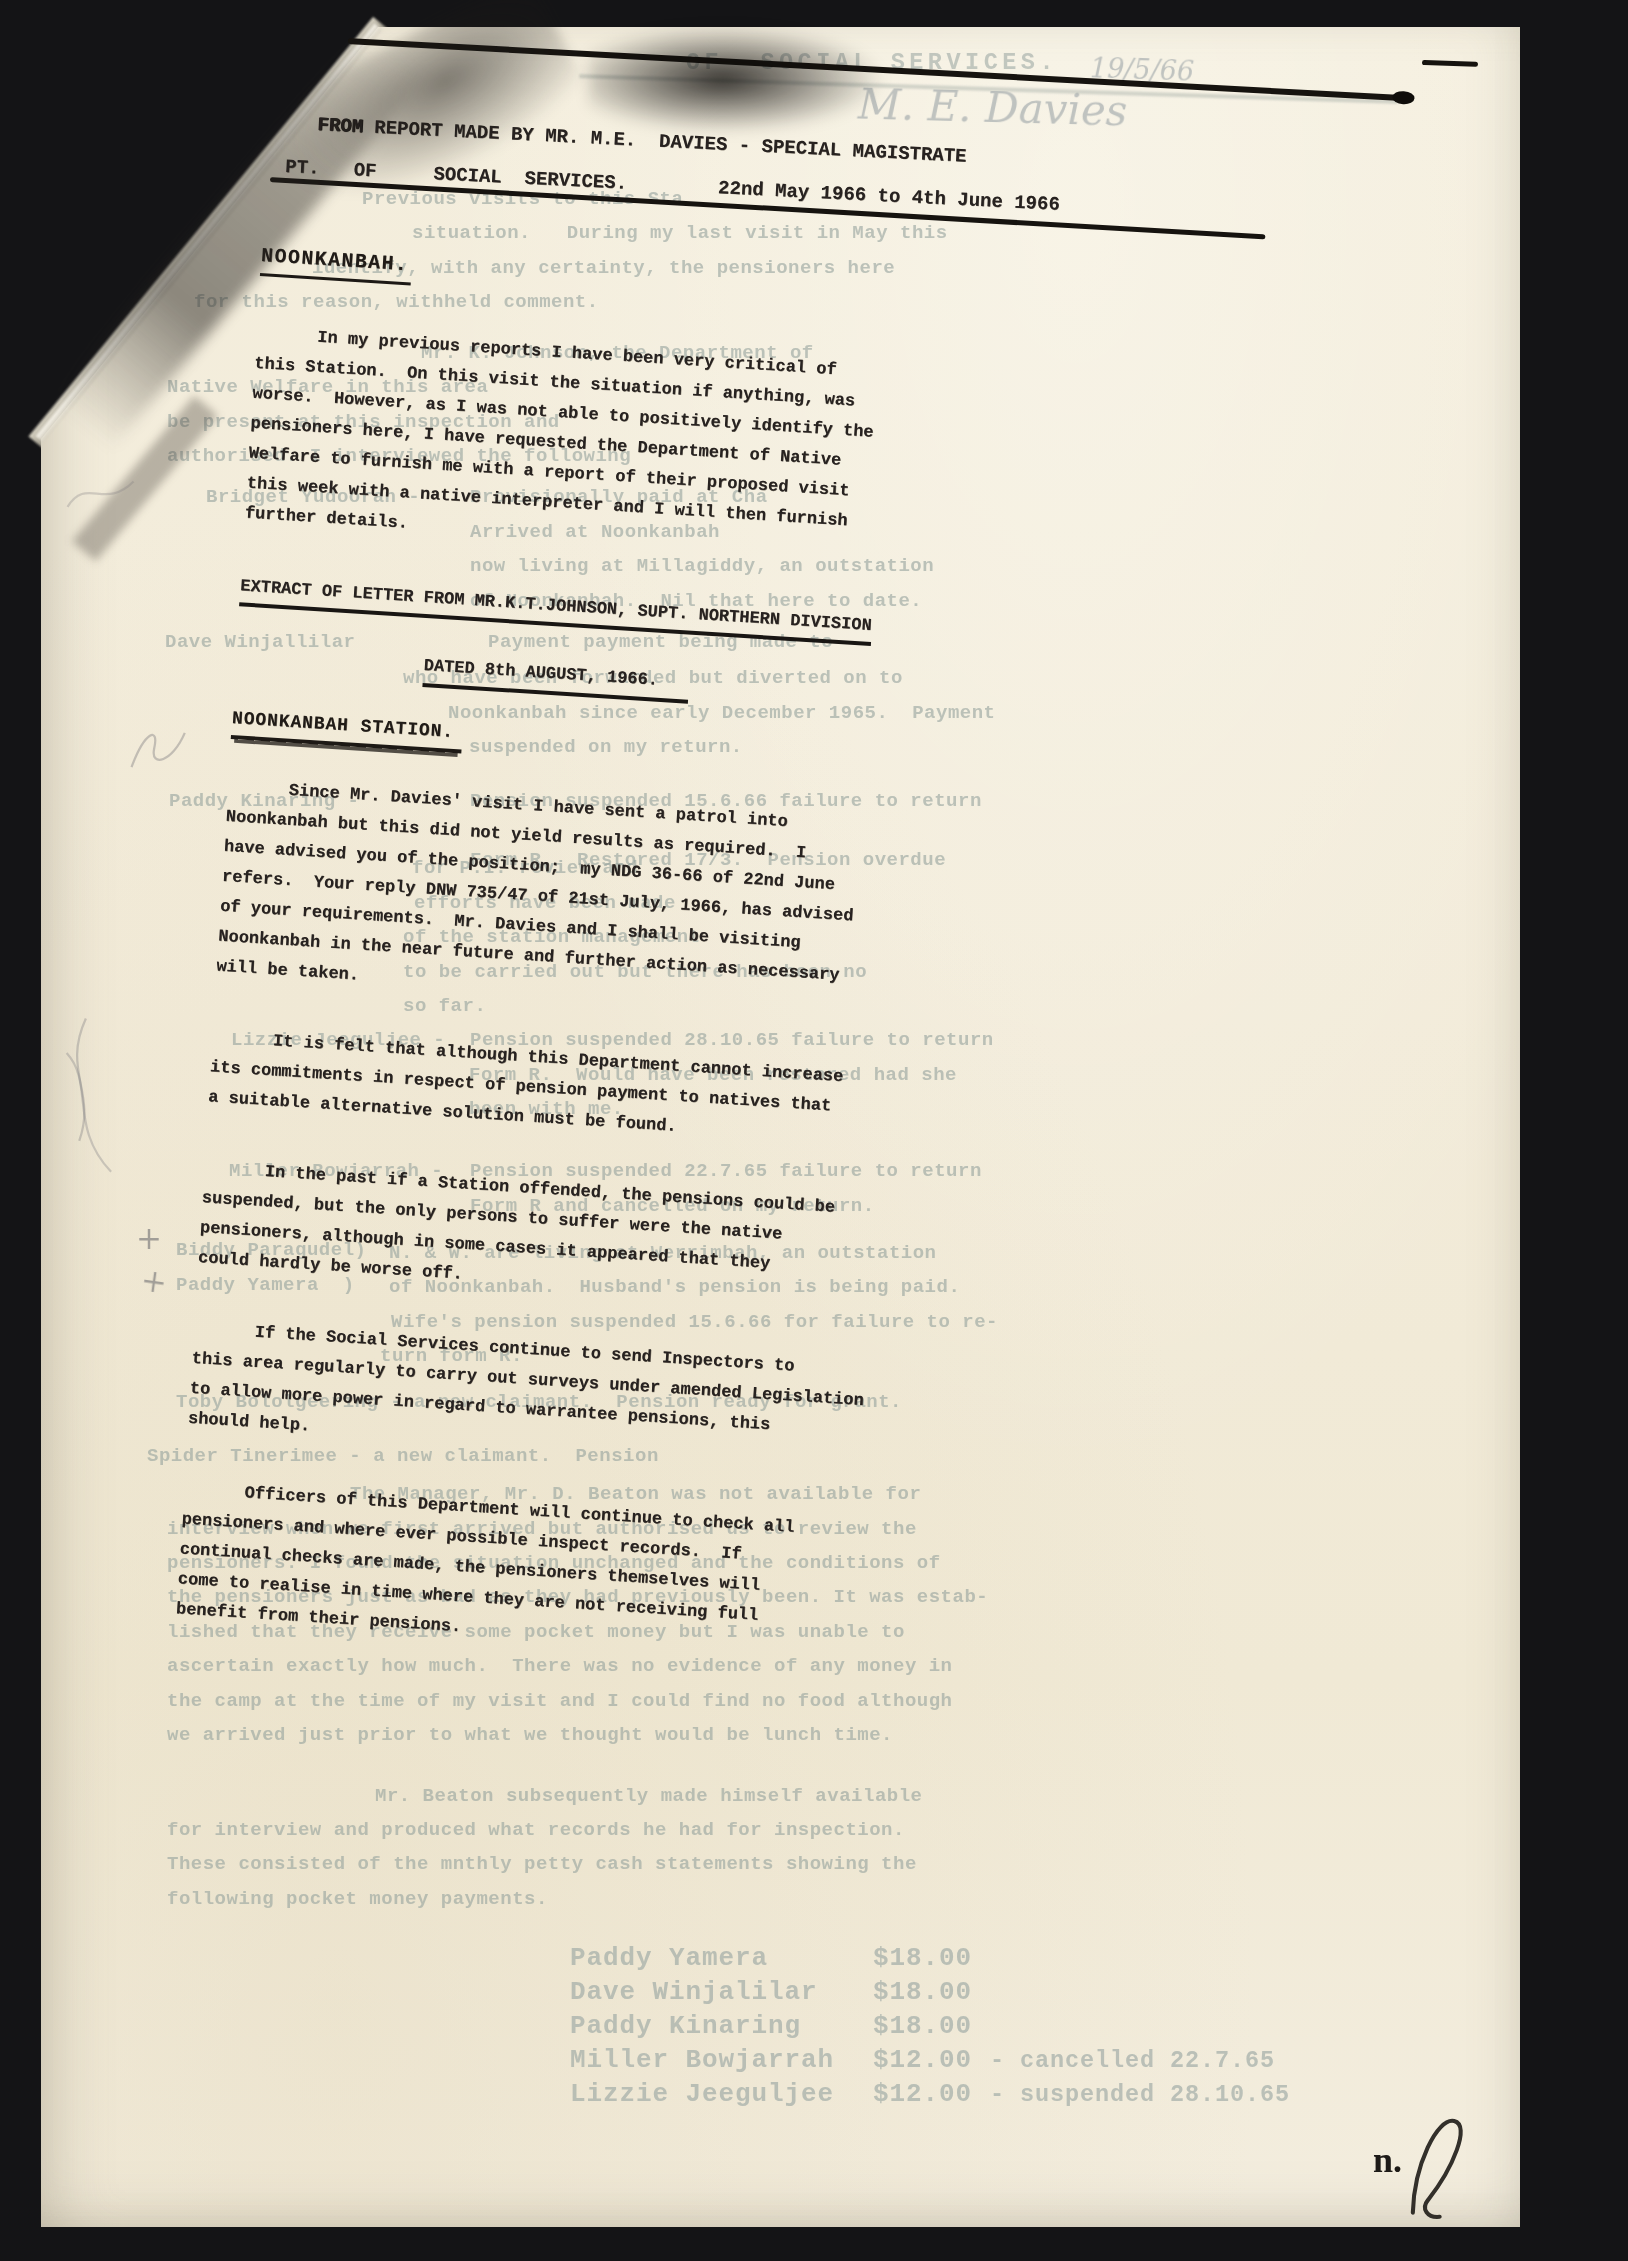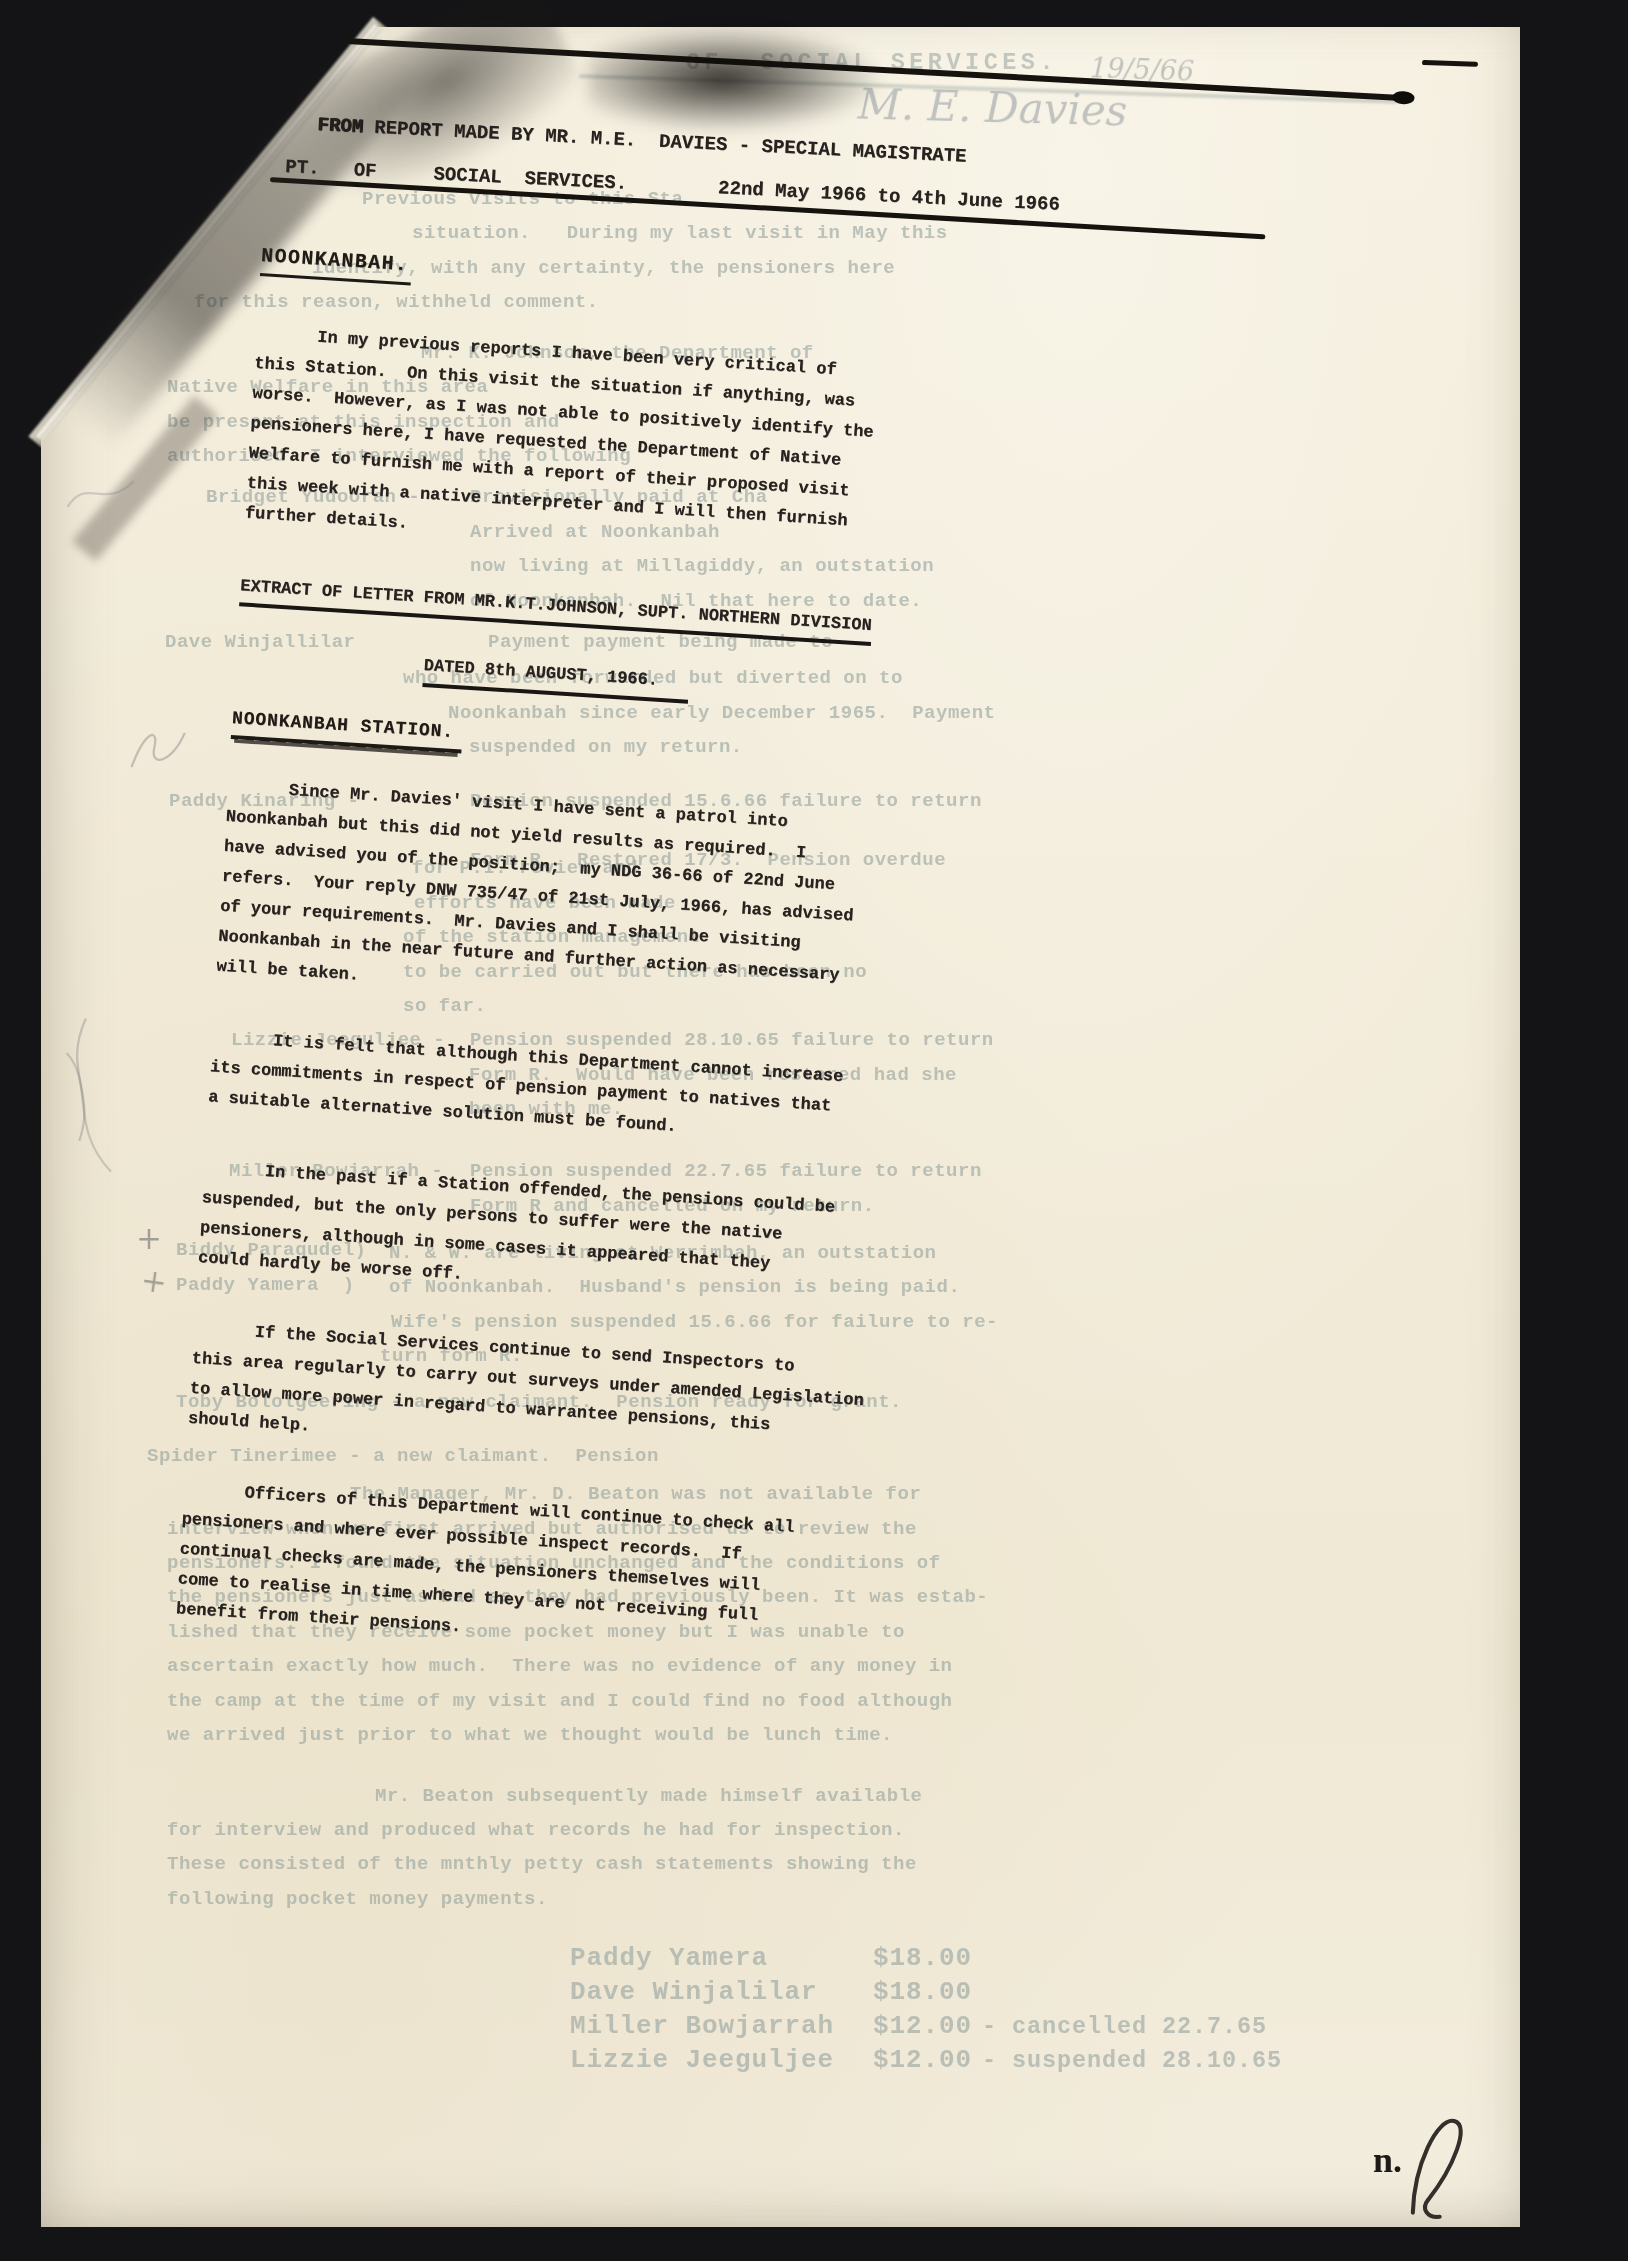--- a/index.html
+++ b/index.html
@@ -27,21 +27,21 @@
      white-space:pre;letter-spacing:0.5px;filter:blur(0.5px);}
   .g-top{font-size:23.5px;letter-spacing:4.5px;color:rgba(150,163,158,.55);}
   .ghost-underline{position:absolute;left:579px;top:87px;width:819px;height:3.6px;
      transform:rotate(1.8deg);background:rgba(150,161,156,.40);filter:blur(0.9px);}
   .pencil{position:absolute;font-family:"DejaVu Serif",serif;font-style:italic;
      color:rgba(146,155,160,.55);white-space:pre;filter:blur(0.4px);}
   .pay-list{position:absolute;left:570px;top:1941px;filter:blur(0.4px);}
   .pay-row{height:34px;white-space:pre;font:700 26px/34px "Liberation Mono",monospace;
      color:rgba(152,165,162,.62);letter-spacing:0.9px;}
   .pay-name{display:inline-block;width:303px;}
-  .pay-note{margin-left:10px;font-size:23.5px;}
+  .pay-note{margin-left:18px;font-size:23.5px;}
   
   .ov{position:absolute;color:#272220;text-shadow:0.4px 0.4px 0.5px rgba(45,36,28,.55);}
   .hdr1{left:318px;top:112px;transform:rotate(2.8deg);transform-origin:left top;
         font:700 19px/27px "Liberation Mono",monospace;white-space:pre;}
   .hdr2{left:286px;top:154px;transform:rotate(2.8deg);transform-origin:left top;
         font:700 19px/27px "Liberation Mono",monospace;white-space:pre;}
   .hdr1 .w1{text-shadow:0.9px 0 0 #1c1815,0.5px 0.5px 0.7px rgba(30,24,18,.9);}
   .body-col{left:262px;top:242px;width:760px;transform:rotate(3.6deg);transform-origin:left top;}
   .h-main{display:inline-block;font:700 20px/27px "Liberation Mono",monospace;letter-spacing:1.4px;
         border-bottom:3.6px solid #1d1915;padding:0 3.6px 3.6px 0;margin:0 0 43px 0;color:#201b17;}
@@ -157,20 +157,21 @@
     <div class="g" style="left:167px;top:1726px">we arrived just prior to what we thought would be lunch time.</div>
 
     <div class="g" style="left:375px;top:1787px">Mr. Beaton subsequently made himself available</div>
     <div class="g" style="left:167px;top:1821px">for interview and produced what records he had for inspection.</div>
     <div class="g" style="left:167px;top:1855px">These consisted of the mnthly petty cash statements showing the</div>
     <div class="g" style="left:167px;top:1890px">following pocket money payments.</div>
 
     <div class="pay-list">
       <div class="pay-row"><span class="pay-name">Paddy Yamera</span><span>$18.00</span><span class="pay-note"></span></div>
       <div class="pay-row"><span class="pay-name">Dave Winjalilar</span><span>$18.00</span><span class="pay-note"></span></div>
+      <div class="pay-row"><span class="pay-name">Paddy Kinaring</span><span>$18.00</span><span class="pay-note"></span></div>
       <div class="pay-row"><span class="pay-name">Miller Bowjarrah</span><span>$12.00</span><span class="pay-note">- cancelled 22.7.65</span></div>
       <div class="pay-row"><span class="pay-name">Lizzie Jeeguljee</span><span>$12.00</span><span class="pay-note">- suspended 28.10.65</span></div>
     </div>
   </div>
 
   <div>
     <div class="ov hdr1"><span class="w1">FROM</span><span> REPORT MADE BY MR. M.E.  DAVIES - SPECIAL MAGISTRATE</span></div>
     <div class="ov hdr2">PT.   OF     SOCIAL  SERVICES.        22nd May 1966 to 4th June 1966</div>
 
     <div class="ov body-col">

